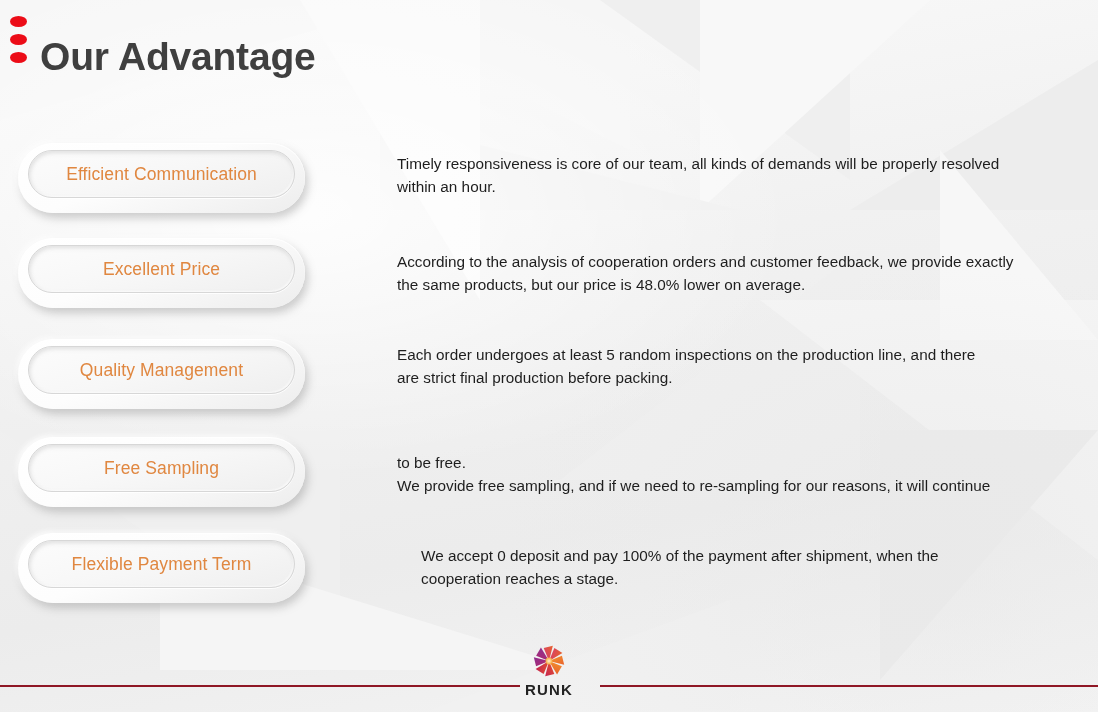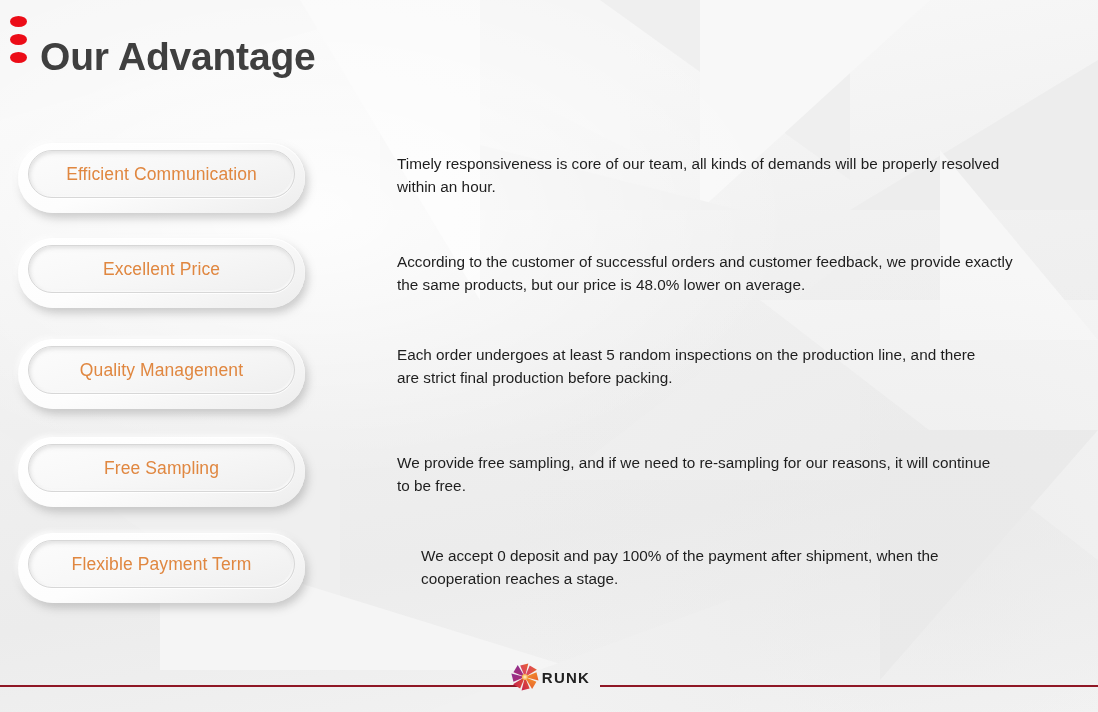--- a/index.html
+++ b/index.html
@@ -139,21 +139,21 @@
     background:#8f1725;
   }
   .rule-right {
     position:absolute; right:0; top:45px;
     width:498px; height:2px;
     background:#8f1725;
   }
   .logo {
     position:absolute; left:508px; top:2px;
     width:82px; height:70px;
-    display:flex; flex-direction:row; align-items:center;
+    display:flex; flex-direction:column; align-items:center;
   }
   .logo-mark { width:40px; height:38px; }
   .logo-word {
     margin-top:1px;
     font-size:15px;
     font-weight:700;
     color:#222;
     letter-spacing:1.2px;
   }
 </style>
@@ -202,21 +202,21 @@
           <span class="line">within an hour.</span>
         </div>
       </div>
       <div class="row" style="top: 238px;">
         <div class="pill-outer">
           <div class="pill-inner">
             <span class="pill-label">Excellent Price</span>
           </div>
         </div>
         <div class="desc" style="top: 12px;">
-          <span class="line">According to the customer of successful orders and customer feedback, we provide exactly</span>
+          <span class="line">According to the analysis of cooperation orders and customer feedback, we provide exactly</span>
           <span class="line">the same products, but our price is 48.0% lower on average.</span>
         </div>
       </div>
       <div class="row" style="top: 339px;">
         <div class="pill-outer">
           <div class="pill-inner">
             <span class="pill-label">Quality Management</span>
           </div>
         </div>
         <div class="desc" style="top: 4px;">
@@ -224,22 +224,22 @@
           <span class="line">are strict final production before packing.</span>
         </div>
       </div>
       <div class="row" style="top: 437px;">
         <div class="pill-outer">
           <div class="pill-inner">
             <span class="pill-label">Free Sampling</span>
           </div>
         </div>
         <div class="desc" style="top: 14px;">
+          <span class="line">to be free.</span>
           <span class="line">We provide free sampling, and if we need to re-sampling for our reasons, it will continue</span>
-          <span class="line">to be free.</span>
         </div>
       </div>
       <div class="row" style="top: 533px;">
         <div class="pill-outer">
           <div class="pill-inner">
             <span class="pill-label">Flexible Payment Term</span>
           </div>
         </div>
         <div class="desc" style="top: 11px; margin-left: 24px;">
           <span class="line">We accept 0 deposit and pay 100% of the payment after shipment, when the</span>

